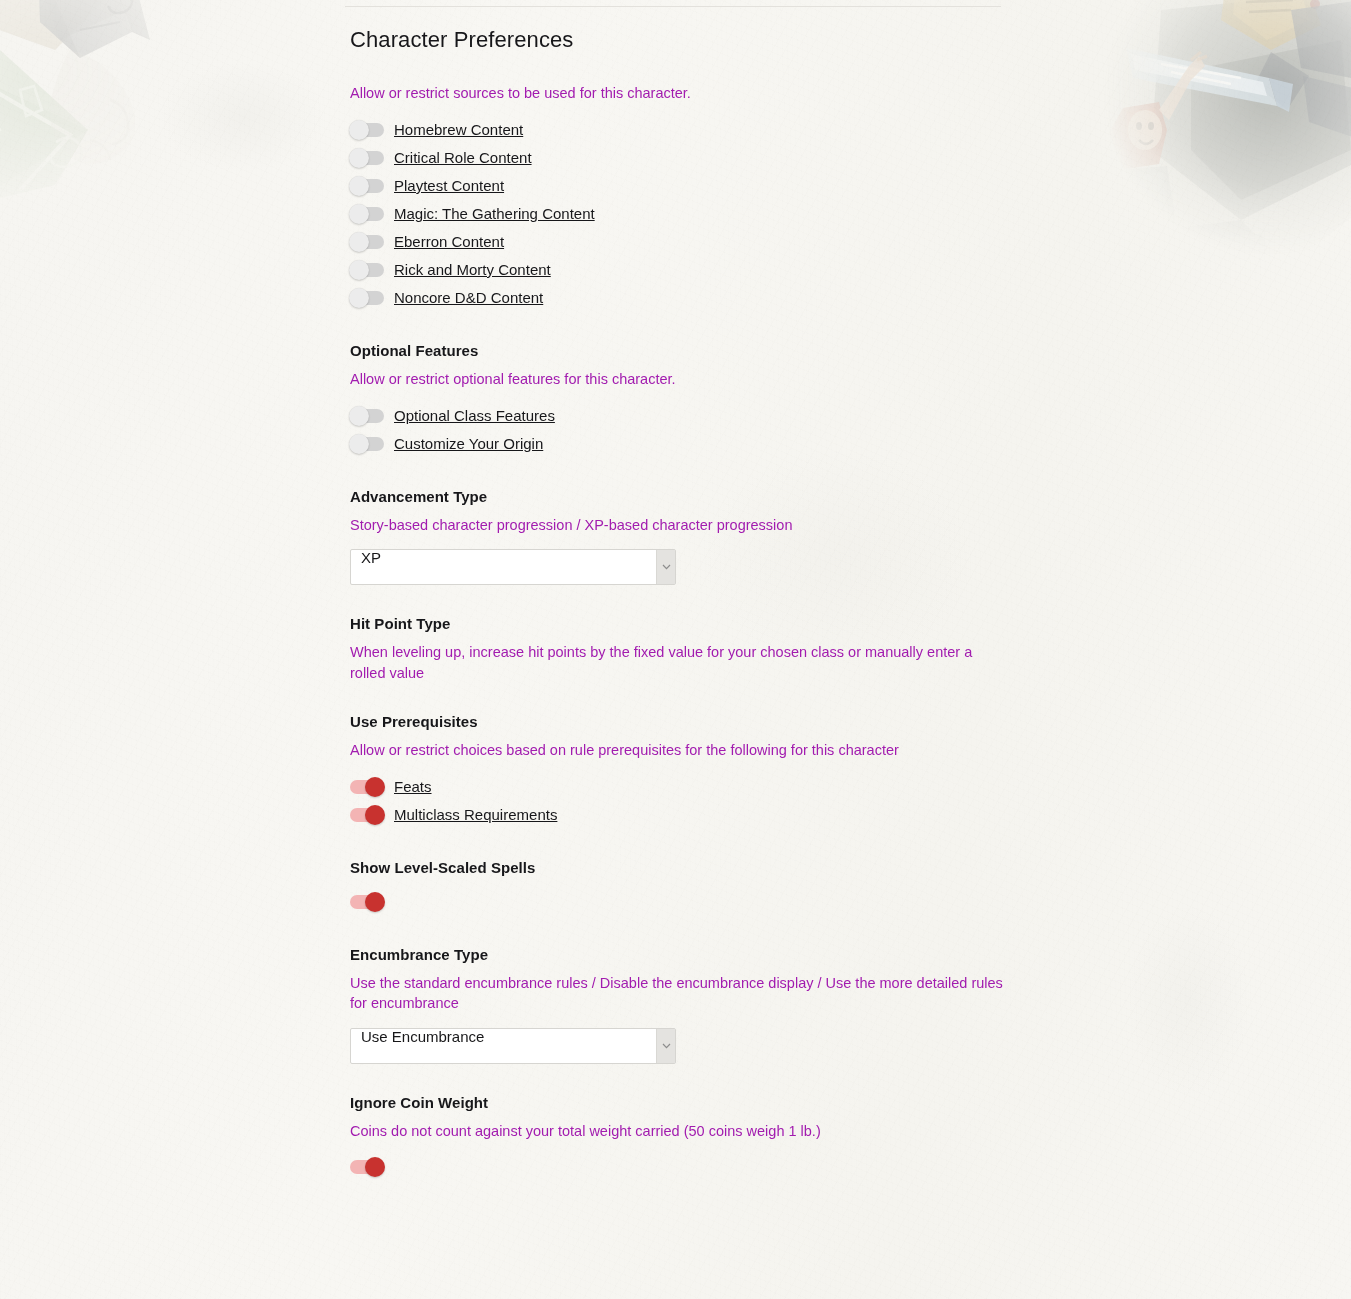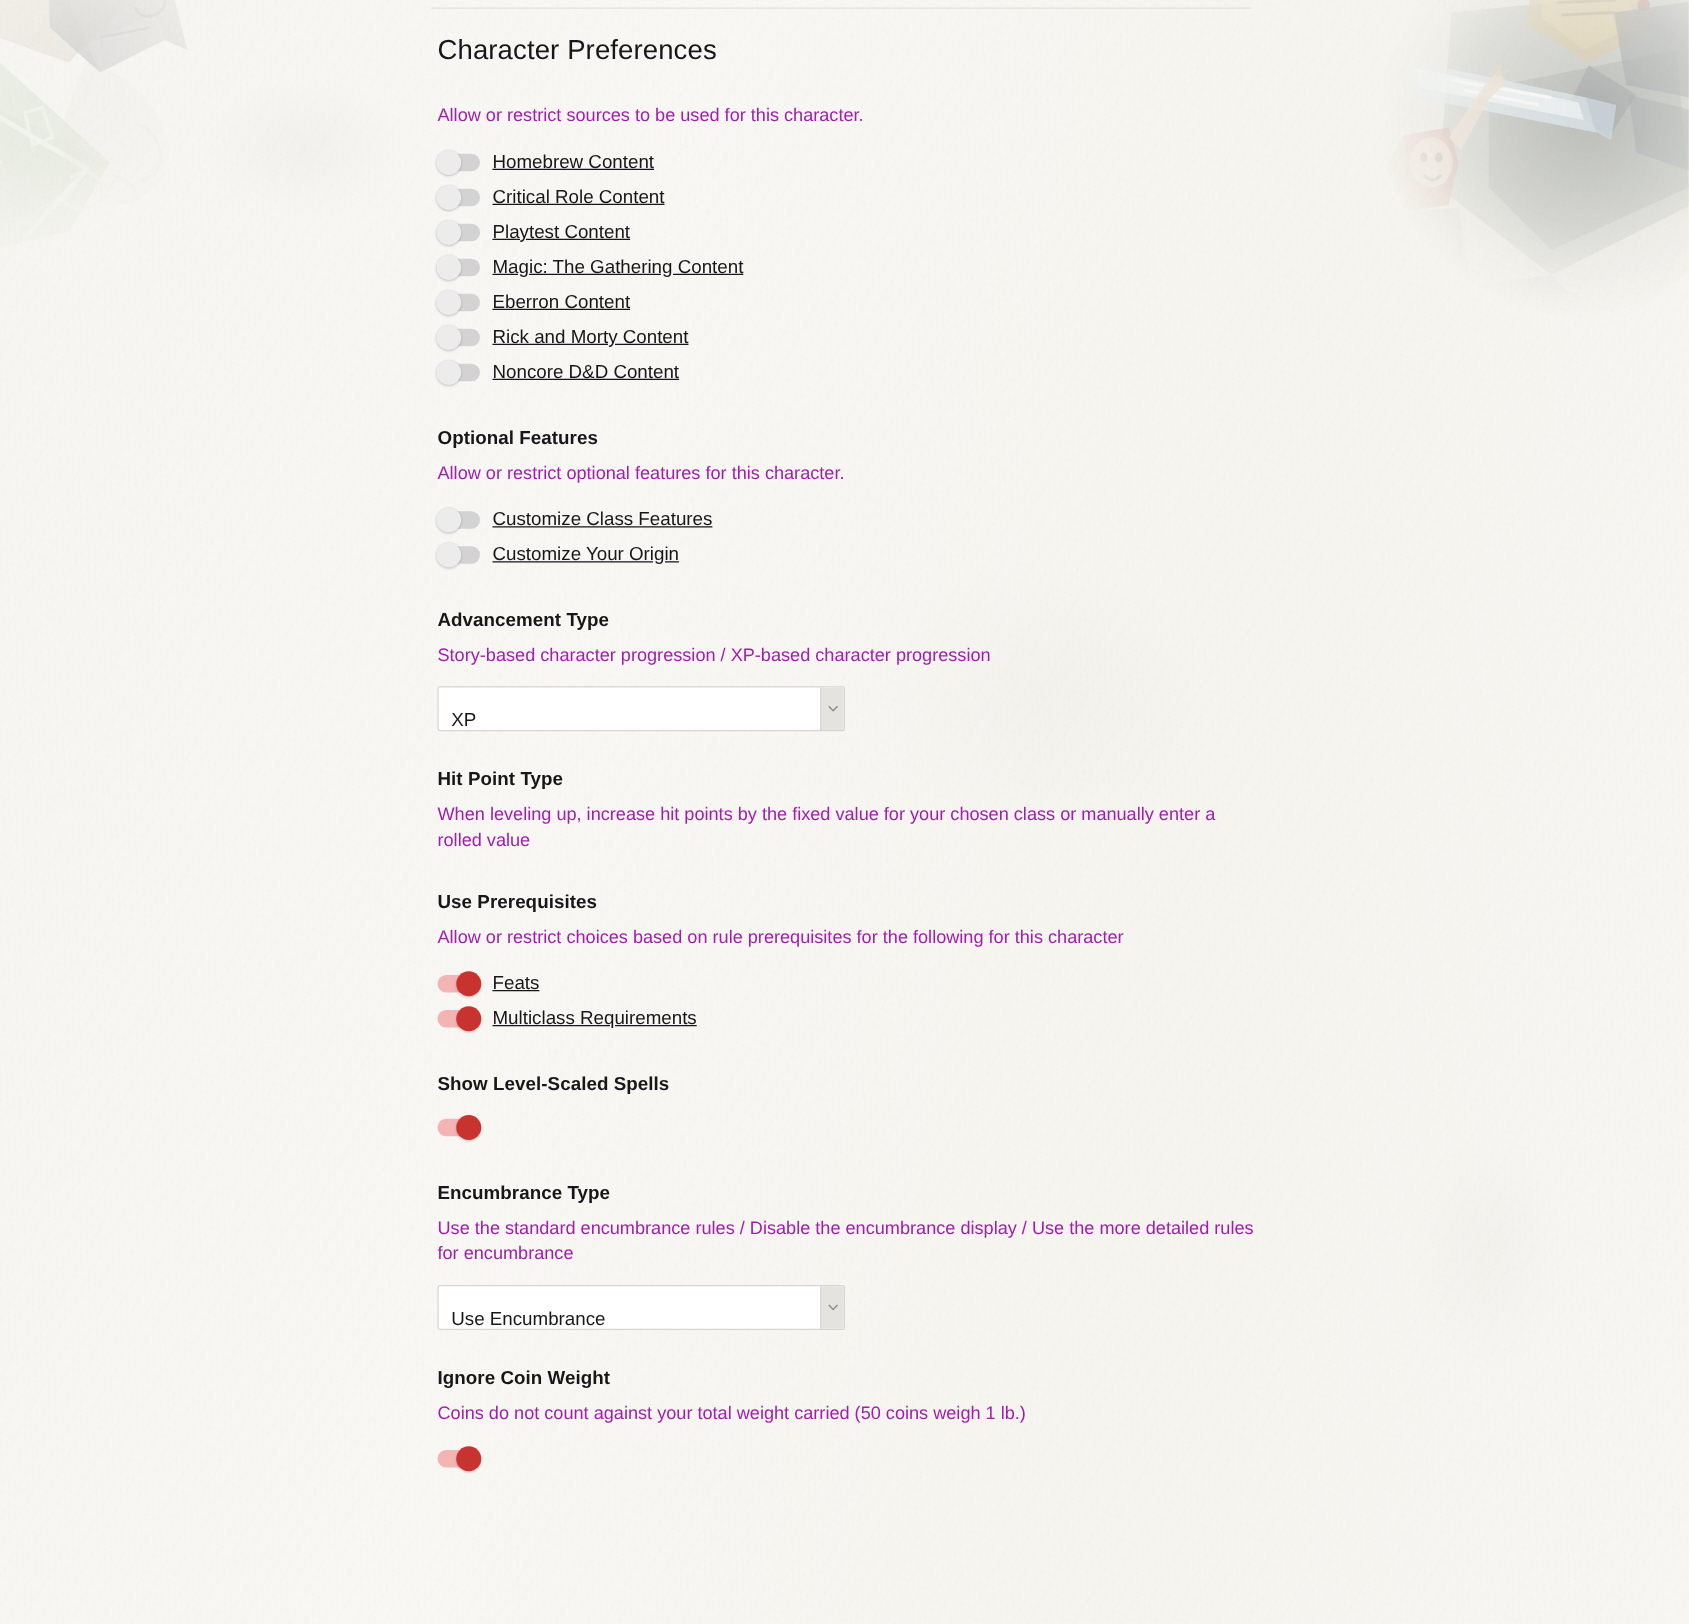--- a/index.html
+++ b/index.html
@@ -158,21 +158,21 @@
     width: 326px;
     height: 36px;
   }
   .select-box {
     position: absolute;
     inset: 0;
     background: #fff;
     border: 1px solid #d6d5d1;
     border-radius: 2px;
     display: flex;
-    align-items: flex-end;
+    align-items: flex-start;
     cursor: pointer;
   }
   .select-value {
     padding-left: 10px;
     font-size: 15px;
     color: #18181a;
     line-height: 1;
     flex: 1 1 auto;
     overflow: hidden;
     white-space: nowrap;
@@ -322,21 +322,21 @@
           </div>
         </div>
         <div class="section">
           <div class="section-heading">Optional Features</div>
           <div class="section-desc">Allow or restrict optional features for this character.</div>
           <div class="toggle-list">
             <div class="toggle-row">
               <div class="switch">
                 <div class="knob"></div>
               </div>
-              <div class="toggle-label">Customize Class Features</div>
+              <div class="toggle-label">Optional Class Features</div>
             </div>
             <div class="toggle-row">
               <div class="switch">
                 <div class="knob"></div>
               </div>
               <div class="toggle-label">Customize Your Origin</div>
             </div>
           </div>
         </div>
         <div class="section">

